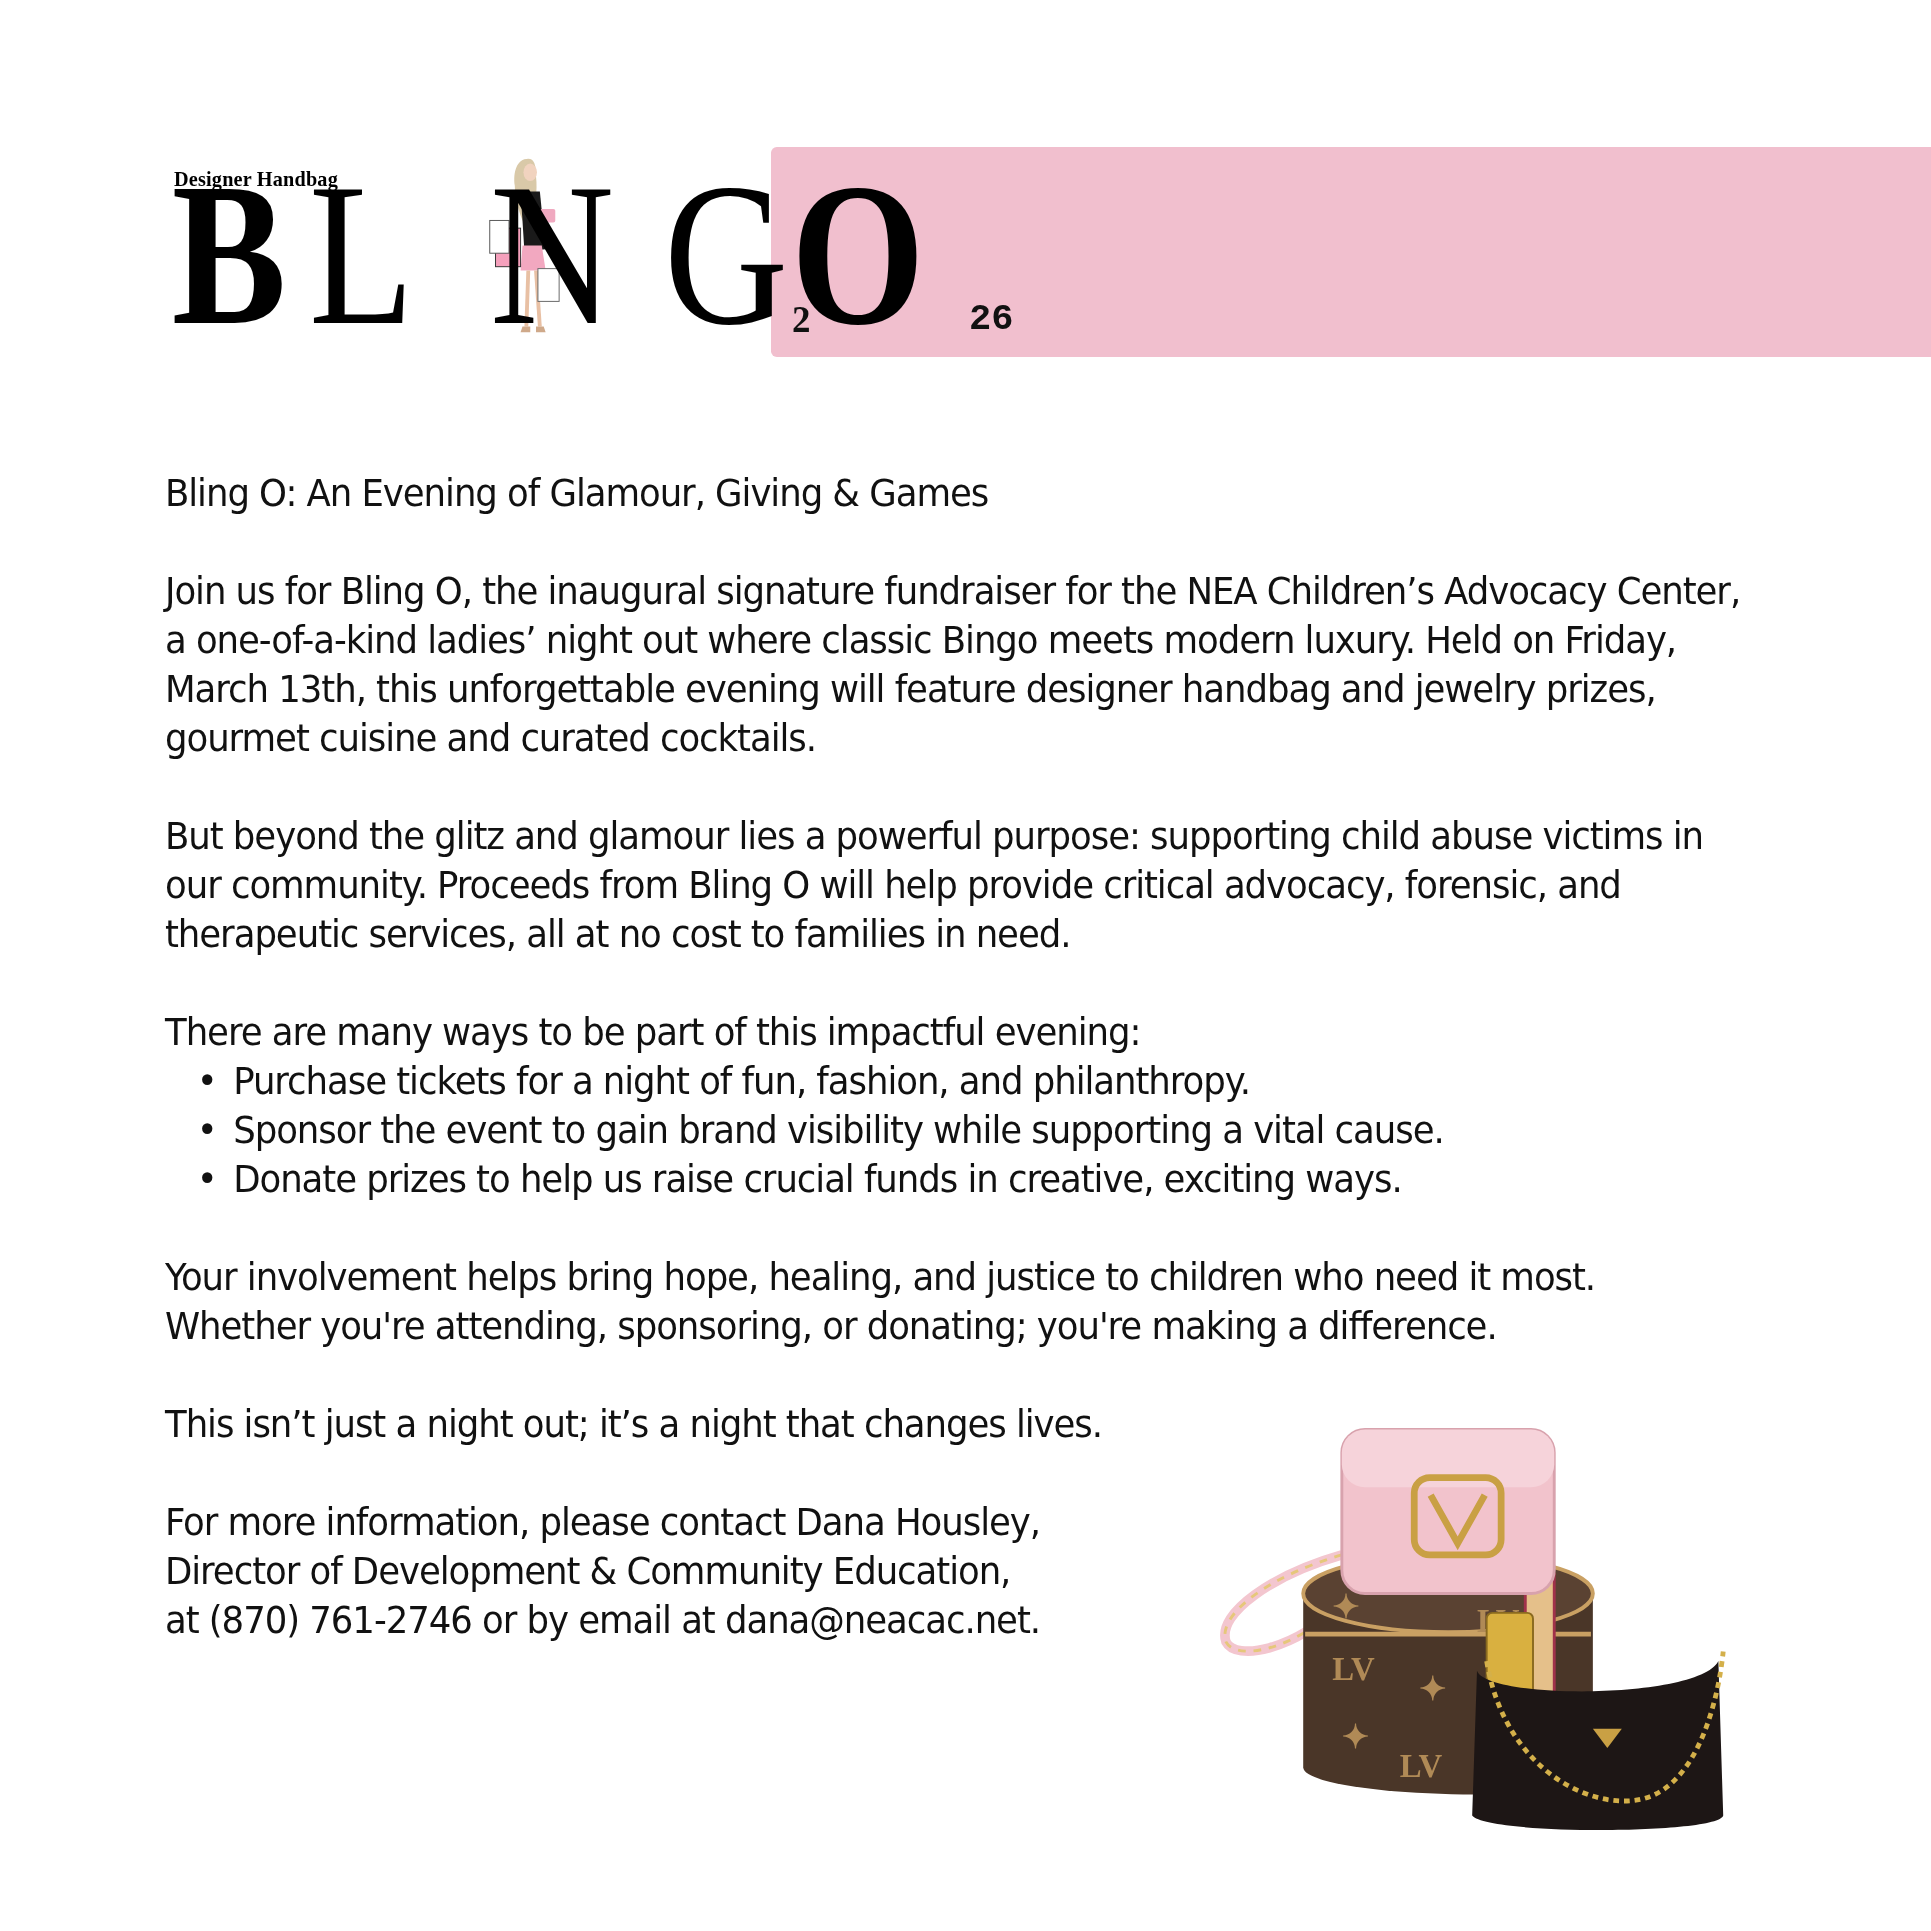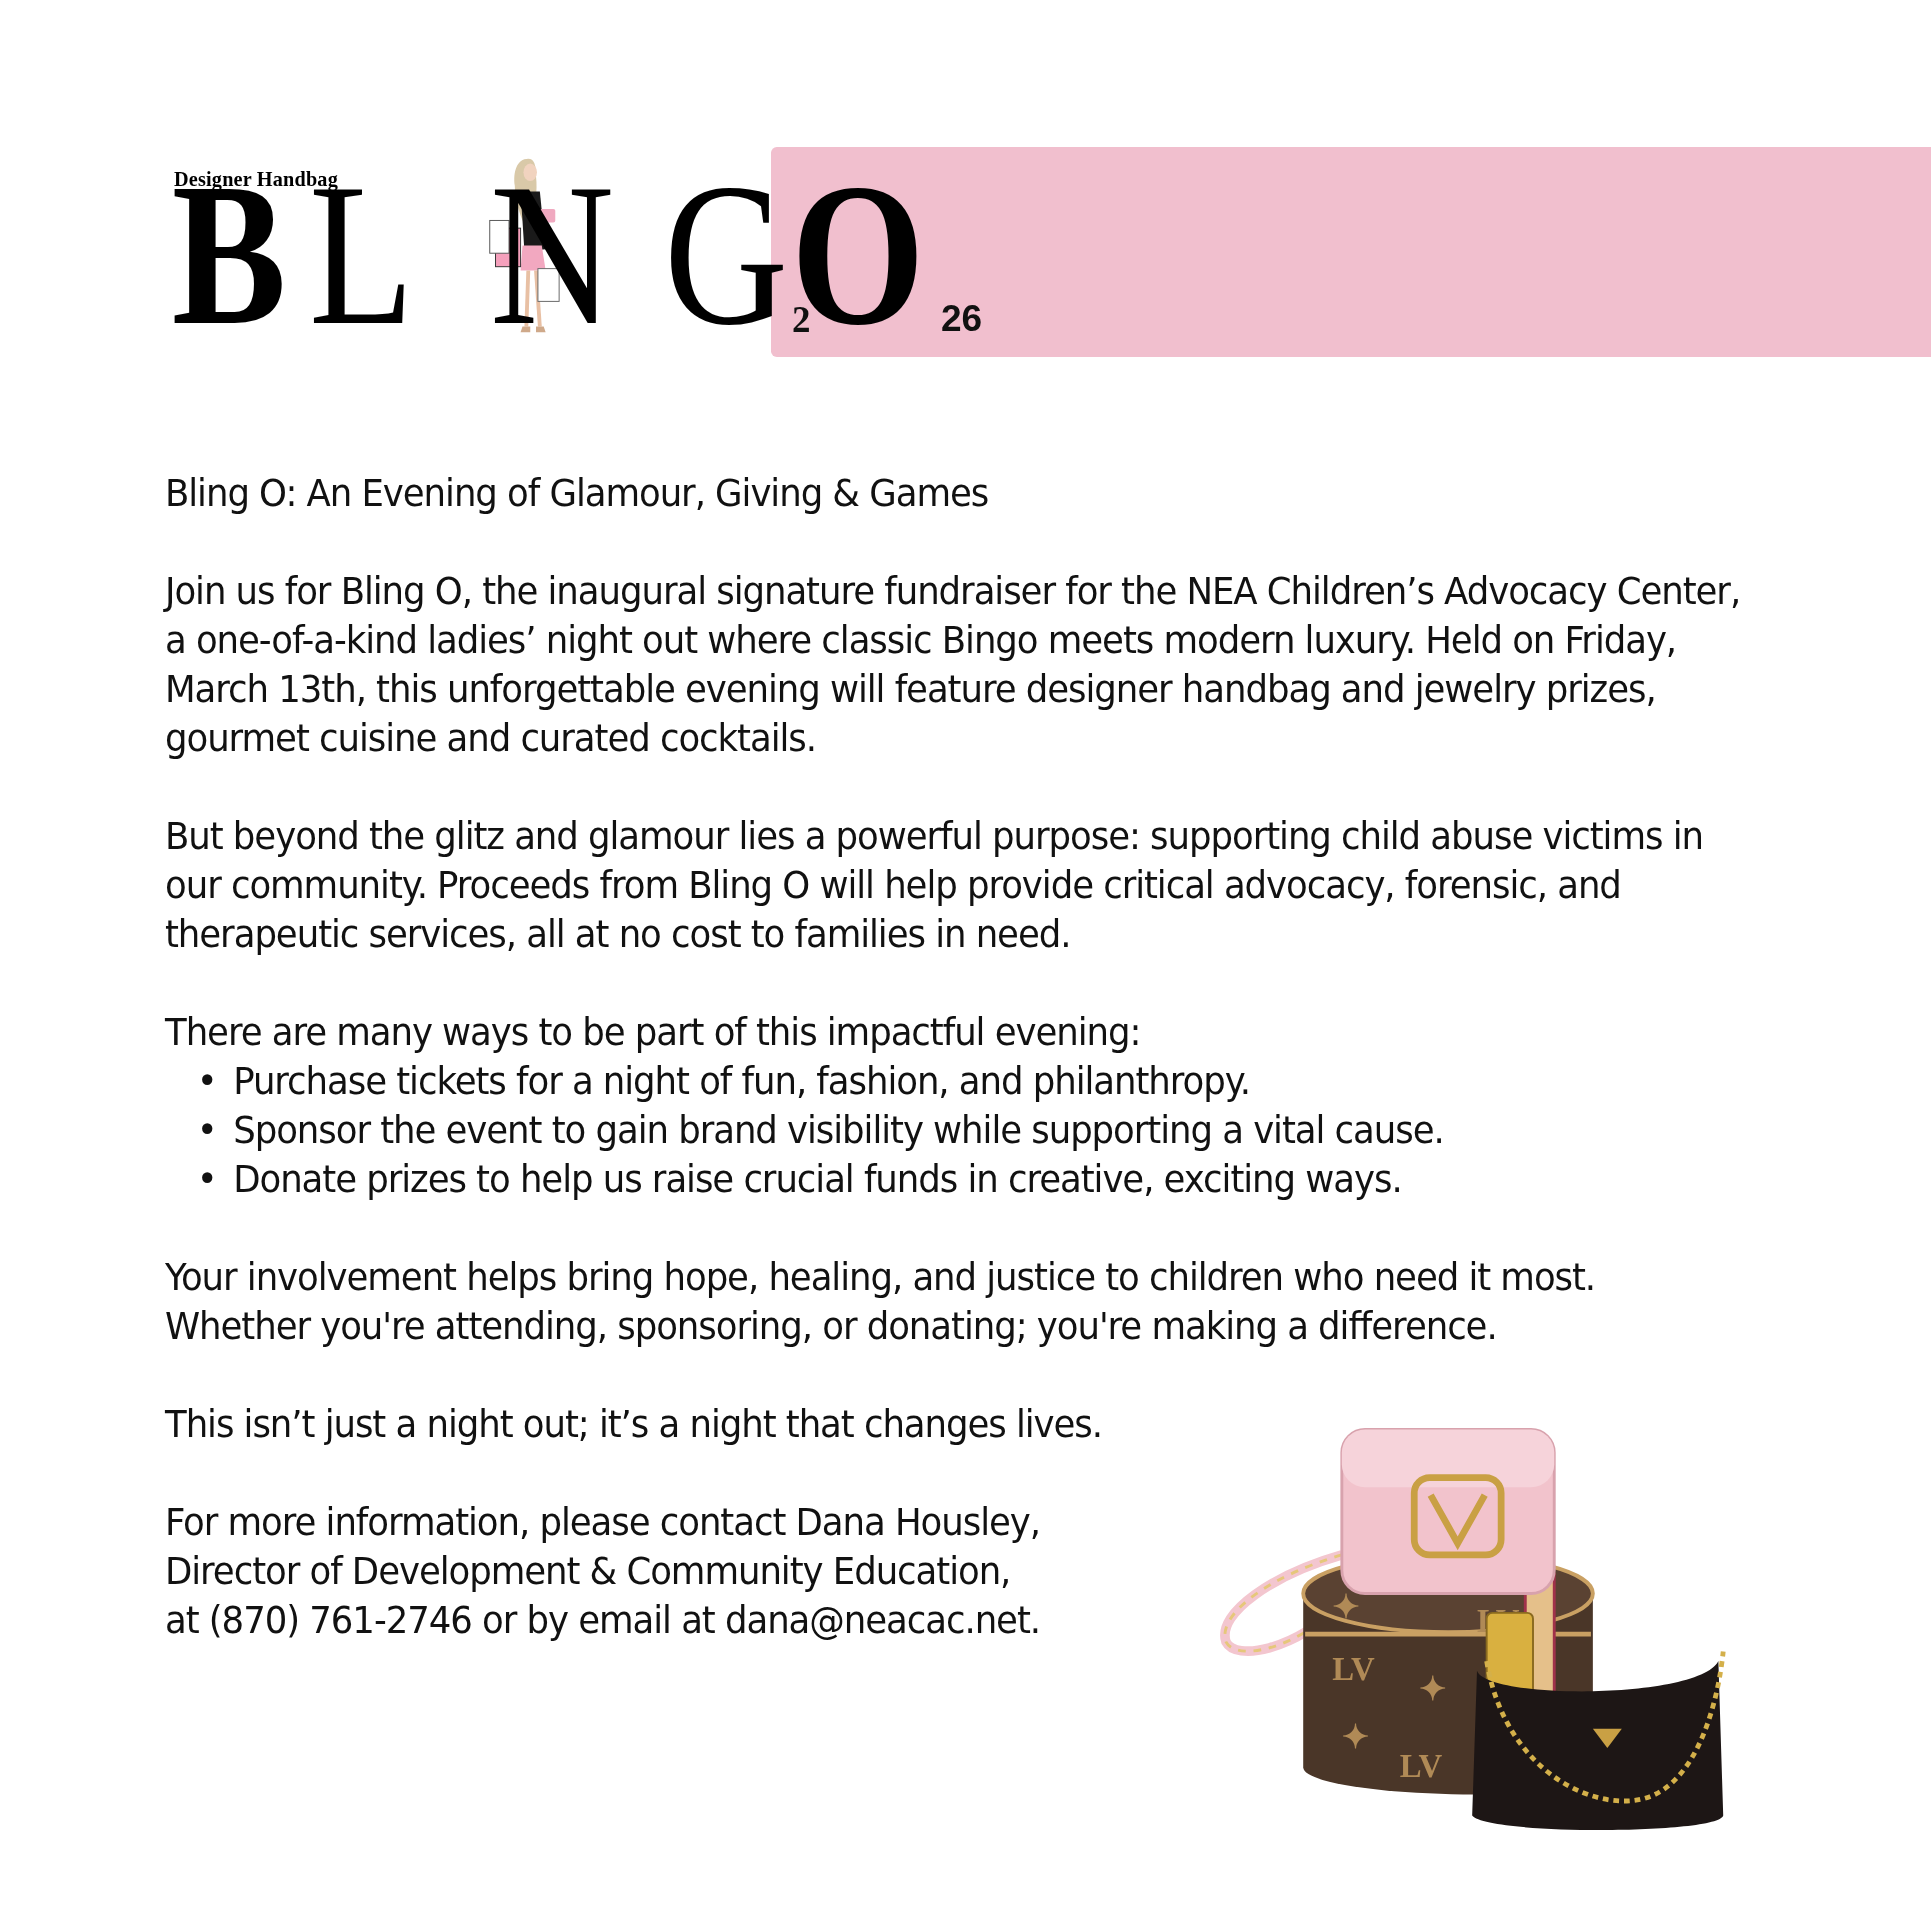--- a/index.html
+++ b/index.html
@@ -13,21 +13,21 @@
   .logo-kicker { position:absolute; left:9.7px; top:21px; font-family:"Liberation Serif", serif;
                  font-weight:bold; font-size:22px; letter-spacing:0.2px; color:#000; transform:scaleX(0.92); transform-origin:left; }
   .big-letter { position:absolute; font-family:"Liberation Serif", serif; font-weight:bold; color:#000;
                 line-height:1; font-size:172px; transform:scaleY(1.18); transform-origin:bottom; }
   .l-B { left:7.7px;  top:39px; }
   .l-L { left:145px; top:39px; font-weight:normal; }
   .l-N { left:326px; top:39px; font-weight:normal; }
   .l-G { left:500px; top:39px; font-weight:normal; }
   .l-O { left:627px; top:39px; }
   .yr-2  { position:absolute; left:628px; top:153px; font-family:"Liberation Serif", serif; font-weight:bold; font-size:37px; }
-  .yr-26 { position:absolute; left:777px; top:153px; font-family:Liberation Sans, sans-serif; font-weight:bold; font-size:37px; }
+  .yr-26 { position:absolute; left:805px; top:153px; font-family:Liberation Mono, monospace; font-weight:bold; font-size:37px; }
 
   
   .figure { position:absolute; left:314px; top:7.7px; width:116px; height:185px; }
 
   
   .content { position:absolute; left:165px; top:469px; width:1641px;
              font-family:"DejaVu Sans", sans-serif; font-size:37px; line-height:49px;
              letter-spacing:-1.1px; color:#111; transform:scaleX(0.96); transform-origin:left top; }
   .content p { margin:0; }
   .gap { height:49px; }

